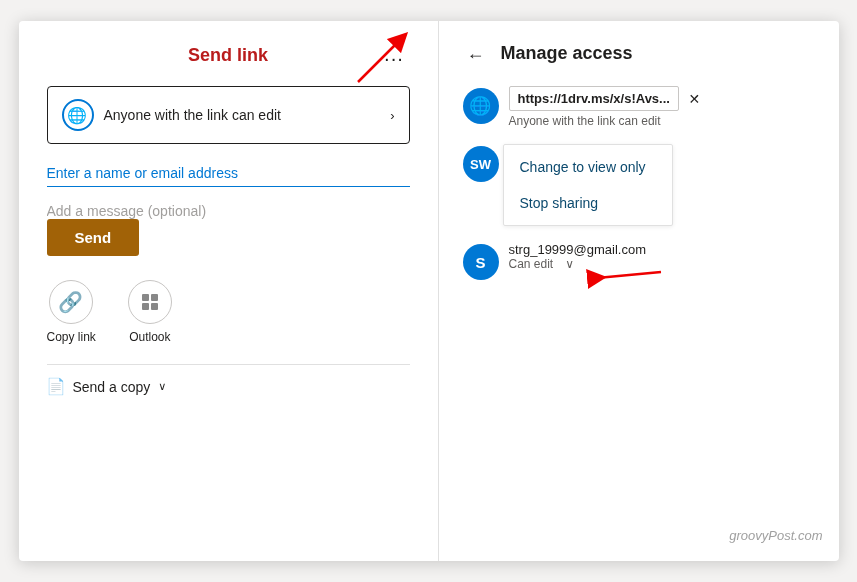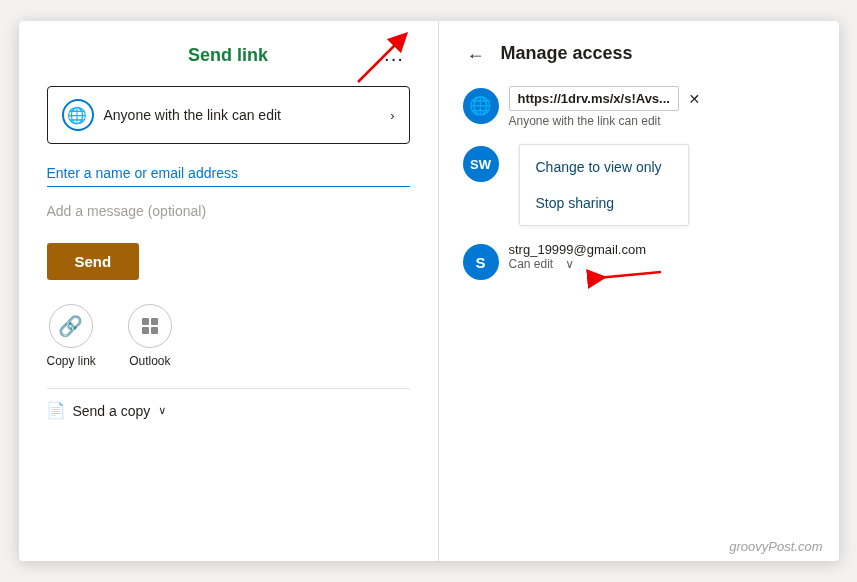--- a/index.html
+++ b/index.html
@@ -33,21 +33,21 @@
     .left-header {
       display: flex;
       align-items: center;
       justify-content: center;
       margin-bottom: 20px;
       position: relative;
     }
     .left-title {
       font-size: 18px;
       font-weight: 600;
-      color: #15803d;
+      color: #b91c1c;
     }
     .more-btn {
       position: absolute;
       right: 0;
       top: 0;
       background: none;
       border: none;
       cursor: pointer;
       font-size: 20px;
       color: #201f1e;
@@ -99,21 +99,20 @@
       background: transparent;
     }
     .email-input::placeholder { color: #0078d4; }
     .message-input {
       border: none;
       outline: none;
       font-size: 14px;
       color: #c2410c;
       width: 100%;
       background: transparent;
-      margin-bottom: 24px;
     }
     .message-input::placeholder { color: #a19f9d; }
     .send-btn {
       background: #a16207;
       color: white;
       border: none;
       border-radius: 3px;
       padding: 10px 28px;
       font-size: 15px;
       font-weight: 700;
@@ -233,21 +232,21 @@
     }
     .link-subtext {
       font-size: 12px;
       color: #605e5c;
       margin-top: 3px;
     }
     
     .sw-row {
       display: flex;
       align-items: flex-start;
-      gap: 20px;
+      gap: 4px;
       margin-bottom: 16px;
       position: relative;
     }
     .avatar-sw {
       width: 36px;
       height: 36px;
       border-radius: 50%;
       background: #0078d4;
       display: flex;
       align-items: center;
@@ -310,21 +309,21 @@
       gap: 12px;
       cursor: pointer;
     }
     
     .arrow-annotation {
       position: absolute;
       pointer-events: none;
     }
     .watermark {
       position: absolute;
-      bottom: 7px;
+      bottom: 18px;
       right: 16px;
       font-size: 13px;
       color: #a0a0a0;
       font-style: italic;
     }
   </style>
 </head>
 <body>
 
 <div class="container">

